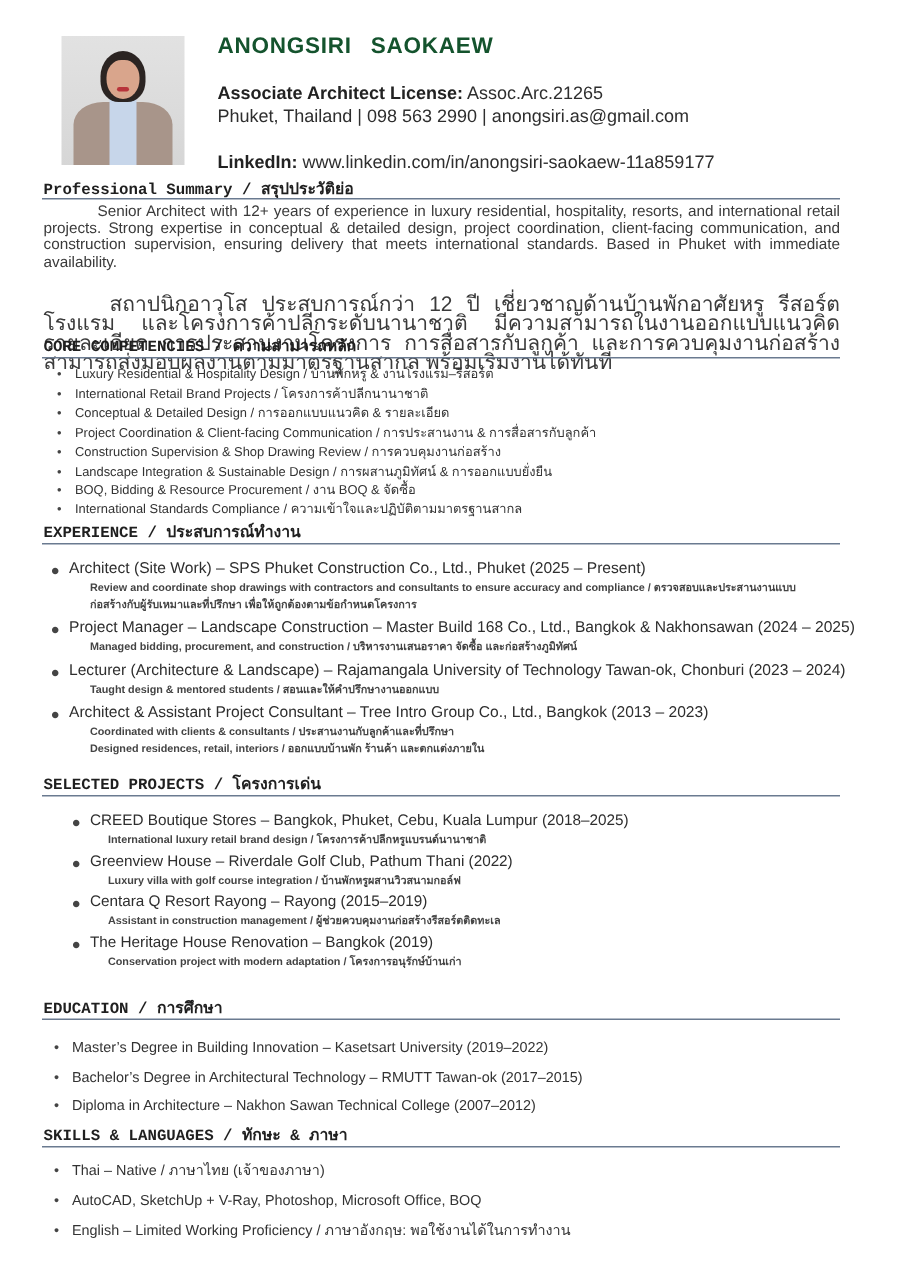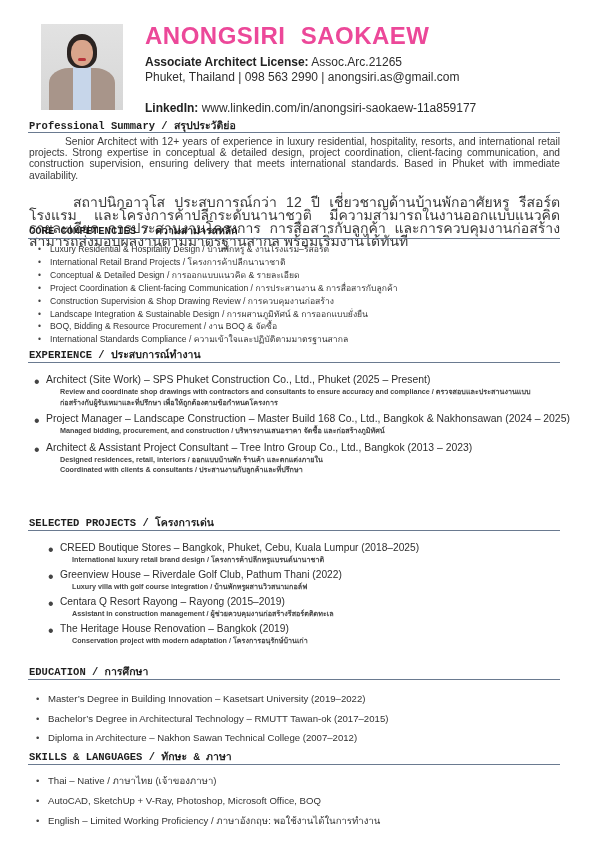--- a/index.html
+++ b/index.html
@@ -7,21 +7,21 @@
   body { font-family: "Liberation Sans", "DejaVu Sans", sans-serif; color: #2a2a2a; position: relative; }
 
   .header { position: absolute; left: 0; top: 0; width: 600px; height: 115px; }
   .photo { position: absolute; left: 41px; top: 24px; width: 82px; height: 86px; background: linear-gradient(180deg,#e2e2e2 0%,#d6d6d6 100%); overflow: hidden; }
   .photo .hair { position: absolute; left: 26px; top: 10px; width: 30px; height: 34px; background: #2b2422; border-radius: 50% 50% 40% 40%; }
   .photo .face { position: absolute; left: 30px; top: 16px; width: 22px; height: 26px; background: #d9a58c; border-radius: 45% 45% 50% 50%; }
   .photo .lips { position: absolute; left: 37px; top: 34px; width: 8px; height: 3px; background: #b8333a; border-radius: 2px; }
   .photo .jacket { position: absolute; left: 8px; top: 44px; width: 66px; height: 50px; background: #a8958a; border-radius: 30% 30% 0 0; }
   .photo .shirt { position: absolute; left: 32px; top: 42px; width: 18px; height: 48px; background: #c7d6ea; }
 
-  .name { position: absolute; left: 145px; top: 22px; font-size: 24px; font-weight: bold; color: #ec4899; letter-spacing: 0.5px; word-spacing: 8px; }
+  .name { position: absolute; left: 145px; top: 22px; font-size: 15px; font-weight: bold; color: #14532d; letter-spacing: 0.5px; word-spacing: 8px; }
   .hline { position: absolute; left: 145px; font-size: 12px; color: #2e2e2e; white-space: nowrap; }
   .hline b { font-weight: bold; color: #222; margin-top: 16px; }
   .l1 { top: 55px; } .l2 { top: 70px; } .l3 { top: 101px; }
 
   .section-title { position: absolute; left: 29px; font-size: 10.5px; font-weight: bold; color: #1f1f1f; white-space: nowrap; font-family: Liberation Mono, monospace; }
   .rule { position: absolute; left: 28px; width: 532px; height: 1px; background: #6a7a90; }
 
   .summary { position: absolute; left: 29px; top: 136px; width: 531px; font-size: 10.2px; line-height: 11.2px; color: #3a3a3a; text-align: justify; }
   .summary .en { text-indent: 36px; }
   .summary .th { text-indent: 44px; margin-top: 15px; line-height: 13px; font-size: 14px; }
@@ -92,23 +92,27 @@
   <li>
     <div class="job-title">Architect (Site Work) – SPS Phuket Construction Co., Ltd., Phuket (2025 – Present)</div>
     <div class="job-desc">Review and coordinate shop drawings with contractors and consultants to ensure accuracy and compliance / ตรวจสอบและประสานงานแบบ</div>
     <div class="job-desc">ก่อสร้างกับผู้รับเหมาและที่ปรึกษา เพื่อให้ถูกต้องตามข้อกำหนดโครงการ</div>
   </li>
   <li>
     <div class="job-title">Project Manager – Landscape Construction – Master Build 168 Co., Ltd., Bangkok &amp; Nakhonsawan (2024 – 2025)</div>
     <div class="job-desc">Managed bidding, procurement, and construction / บริหารงานเสนอราคา จัดซื้อ และก่อสร้างภูมิทัศน์</div>
   </li>
   <li>
+    <div class="job-title">Lecturer (Architecture &amp; Landscape) – Rajamangala University of Technology Tawan-ok, Chonburi (2023 – 2024)</div>
+    <div class="job-desc">Taught design &amp; mentored students / สอนและให้คำปรึกษางานออกแบบ</div>
+  </li>
+  <li>
     <div class="job-title">Architect &amp; Assistant Project Consultant – Tree Intro Group Co., Ltd., Bangkok (2013 – 2023)</div>
+    <div class="job-desc">Coordinated with clients &amp; consultants / ประสานงานกับลูกค้าและที่ปรึกษา</div>
     <div class="job-desc">Designed residences, retail, interiors / ออกแบบบ้านพัก ร้านค้า และตกแต่งภายใน</div>
-    <div class="job-desc">Coordinated with clients &amp; consultants / ประสานงานกับลูกค้าและที่ปรึกษา</div>
   </li>
 </ul>
 
 <div class="section-title" style="top:514px;">SELECTED PROJECTS / โครงการเด่น</div>
 <div class="rule" style="top:530px;"></div>
 <ul class="list proj">
   <li>
     <div class="job-title">CREED Boutique Stores – Bangkok, Phuket, Cebu, Kuala Lumpur (2018–2025)</div>
     <div class="job-desc">International luxury retail brand design / โครงการค้าปลีกหรูแบรนด์นานาชาติ</div>
   </li>

